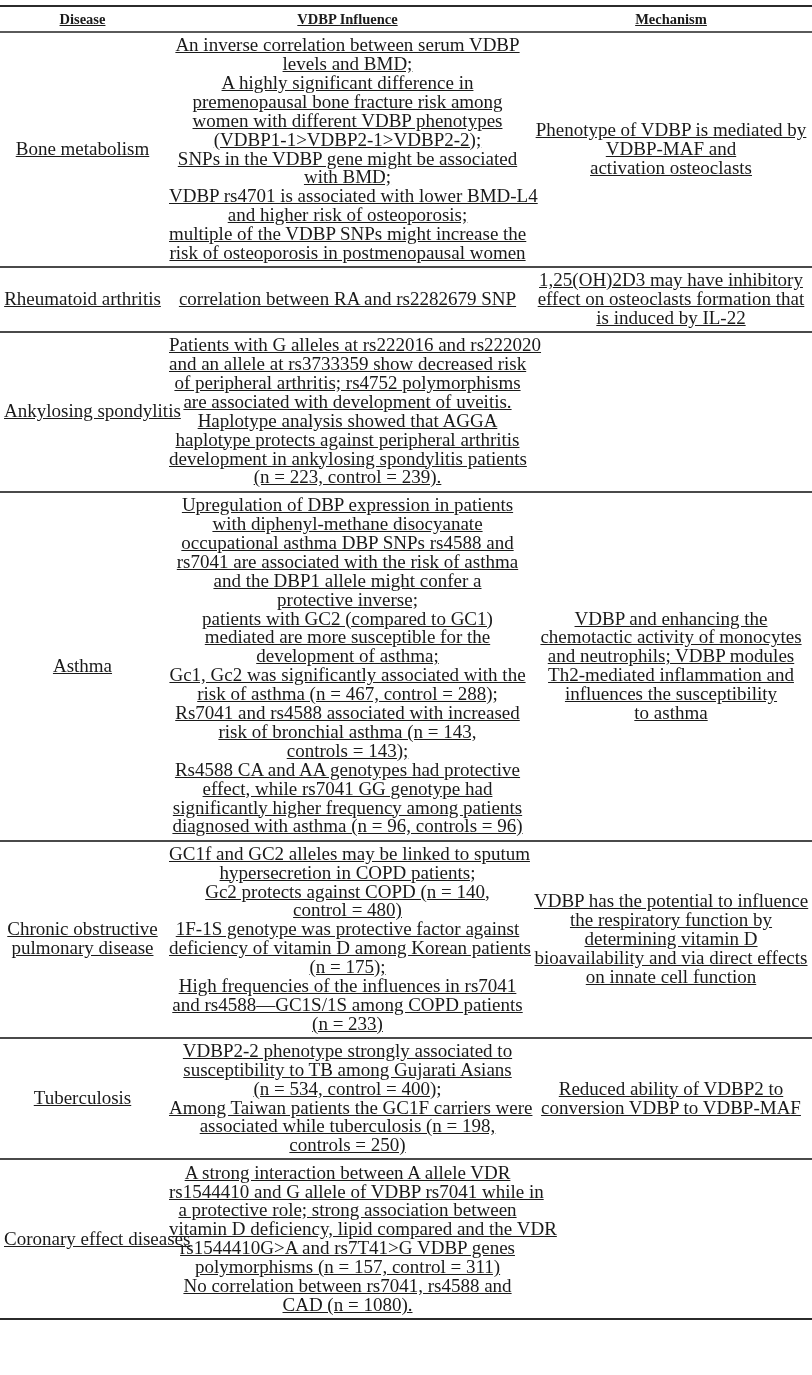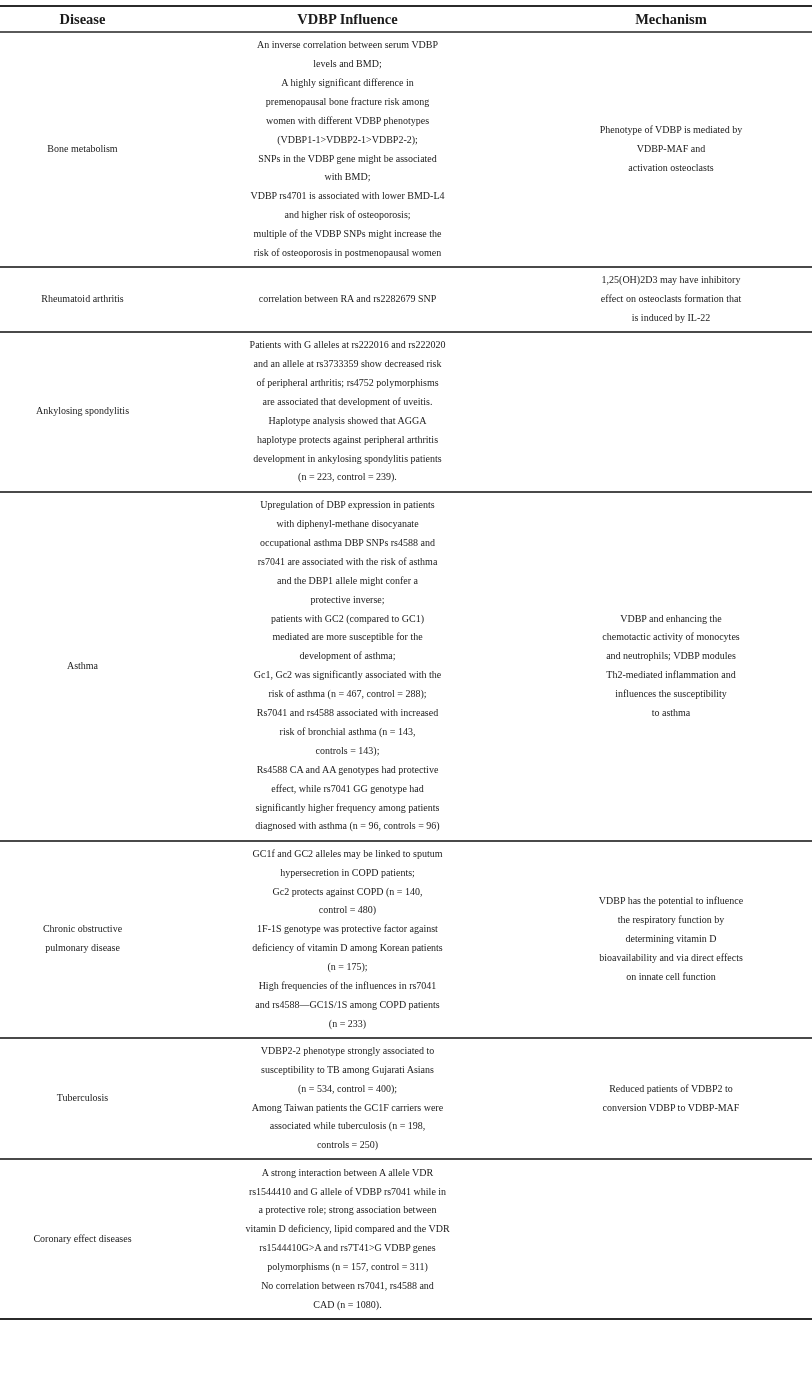--- a/index.html
+++ b/index.html
@@ -13,20 +13,21 @@
       position: relative;
       overflow: hidden;
       font-family: "Liberation Serif", "DejaVu Serif", serif;
       color: #1a1a1a;
     }
     .table-wrap {
       position: absolute;
       left: 0;
       top: 5px;
       width: 812px;
+      text-decoration: underline;
     }
     table {
       width: 812px;
       border-collapse: collapse;
       table-layout: fixed;
     }
     thead tr {
       border-top: 2px solid #2b2b2b;
       border-bottom: 2px solid #5a5a5a;
     }
@@ -38,21 +39,21 @@
       padding: 0;
       vertical-align: middle;
     }
     tbody tr {
       border-bottom: 2px solid #4a4a4a;
     }
     tbody tr:last-child {
       border-bottom: 2px solid #2b2b2b;
     }
     td {
-      font-size: 10px;
+      font-size: 19px;
       line-height: 18.9px;
       text-align: center;
       vertical-align: middle;
       padding: 3px 4px 3px 4px;
     }
     col.c1 { width: 165px; }
     col.c2 { width: 365px; }
     col.c3 { width: 282px; }
     .line { display: block; white-space: nowrap; }
   </style>
@@ -112,21 +113,21 @@
           </td>
         </tr>
         <tr style="height: 160px;">
           <td>
             <span class="line">Ankylosing spondylitis</span>
           </td>
           <td>
             <span class="line">Patients with G alleles at rs222016 and rs222020</span>
             <span class="line">and an allele at rs3733359 show decreased risk</span>
             <span class="line">of peripheral arthritis; rs4752 polymorphisms</span>
-            <span class="line">are associated that development of uveitis.</span>
+            <span class="line">are associated with development of uveitis.</span>
             <span class="line">Haplotype analysis showed that AGGA</span>
             <span class="line">haplotype protects against peripheral arthritis</span>
             <span class="line">development in ankylosing spondylitis patients</span>
             <span class="line">(n = 223, control = 239).</span>
           </td>
           <td></td>
         </tr>
         <tr style="height: 349px;">
           <td>
             <span class="line">Asthma</span>
@@ -191,21 +192,21 @@
           </td>
           <td>
             <span class="line">VDBP2-2 phenotype strongly associated to</span>
             <span class="line">susceptibility to TB among Gujarati Asians</span>
             <span class="line">(n = 534, control = 400);</span>
             <span class="line">Among Taiwan patients the GC1F carriers were</span>
             <span class="line">associated while tuberculosis (n = 198,</span>
             <span class="line">controls = 250)</span>
           </td>
           <td>
-            <span class="line">Reduced patients of VDBP2 to</span>
+            <span class="line">Reduced ability of VDBP2 to</span>
             <span class="line">conversion VDBP to VDBP-MAF</span>
           </td>
         </tr>
         <tr style="height: 160px;">
           <td>
             <span class="line">Coronary effect diseases</span>
           </td>
           <td>
             <span class="line">A strong interaction between A allele VDR</span>
             <span class="line">rs1544410 and G allele of VDBP rs7041 while in</span>

